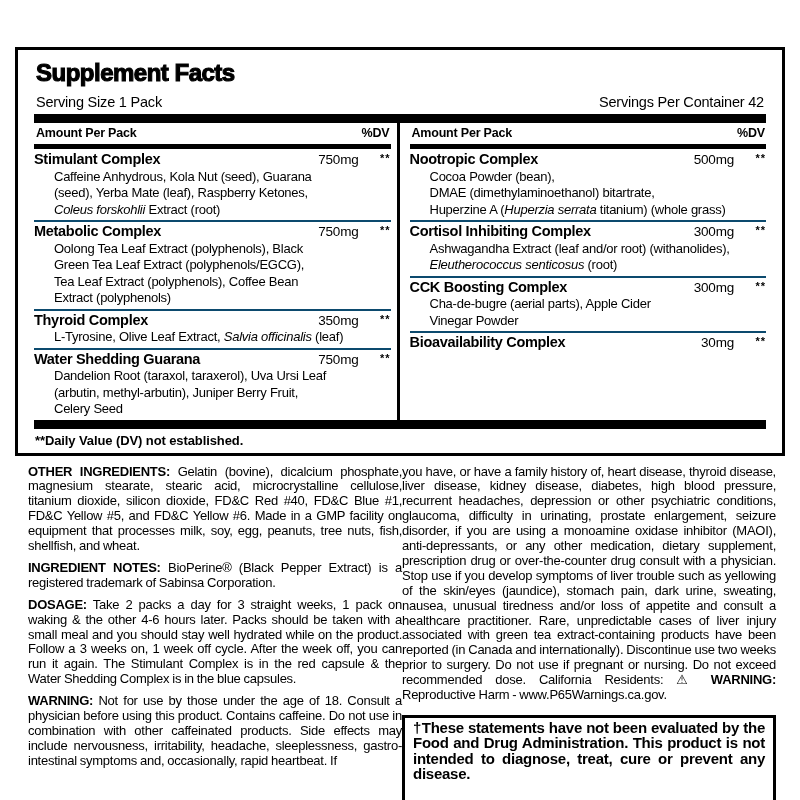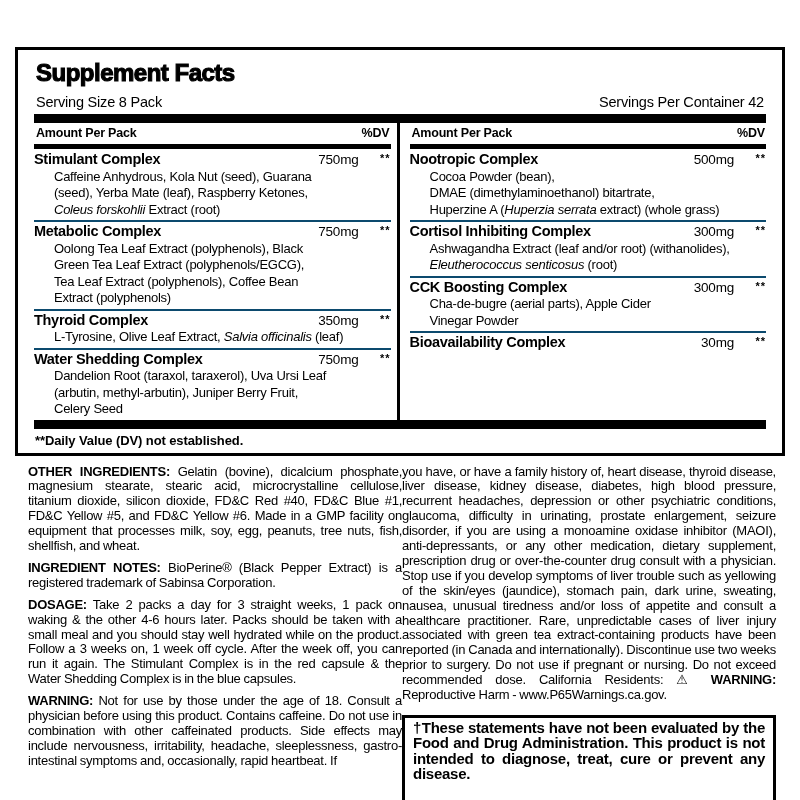--- a/index.html
+++ b/index.html
@@ -47,21 +47,21 @@
   .warn-tri { font-weight:normal; }
 </style>
 </head>
 <body>
 
 <div class="page">
 
   <div class="facts-panel">
     <div class="panel-title">Supplement Facts</div>
     <div class="serving-row">
-      <span>Serving Size 8 Pack</span>
+      <span>Serving Size 1 Pack</span>
       <span>Servings Per Container 42</span>
     </div>
     <div class="thick-bar"></div>
 
     <div class="facts-cols">
       <div class="fcol left">
         <div class="col-head">
           <span>Amount Per Pack</span>
           <span>%DV</span>
         </div>
@@ -97,21 +97,21 @@
                 <span class="cname">Thyroid Complex</span>
                 <span class="camount">350mg</span>
                 <span class="cdv">**</span>
               </div>
               <div class="cing">
                 <div class="ing-line"><span>L-Tyrosine, Olive Leaf Extract, </span><span class="it">Salvia officinalis</span><span> (leaf)</span></div>
               </div>
             </div>
             <div class="complex">
               <div class="chead">
-                <span class="cname">Water Shedding Complex</span>
+                <span class="cname">Water Shedding Guarana</span>
                 <span class="camount">750mg</span>
                 <span class="cdv">**</span>
               </div>
               <div class="cing">
                 <div class="ing-line"><span>Dandelion Root (taraxol, taraxerol), Uva Ursi Leaf</span></div>
                 <div class="ing-line"><span>(arbutin, methyl-arbutin), Juniper Berry Fruit,</span></div>
                 <div class="ing-line"><span>Celery Seed</span></div>
               </div>
             </div>
           </div>
@@ -128,21 +128,21 @@
         <div id="complexes-right">
             <div class="complex">
               <div class="chead">
                 <span class="cname">Nootropic Complex</span>
                 <span class="camount">500mg</span>
                 <span class="cdv">**</span>
               </div>
               <div class="cing">
                 <div class="ing-line"><span>Cocoa Powder (bean),</span></div>
                 <div class="ing-line"><span>DMAE (dimethylaminoethanol) bitartrate,</span></div>
-                <div class="ing-line"><span>Huperzine A (</span><span class="it">Huperzia serrata</span><span> extract) (whole grass)</span></div>
+                <div class="ing-line"><span>Huperzine A (</span><span class="it">Huperzia serrata</span><span> titanium) (whole grass)</span></div>
               </div>
             </div>
             <div class="complex">
               <div class="chead">
                 <span class="cname">Cortisol Inhibiting Complex</span>
                 <span class="camount">300mg</span>
                 <span class="cdv">**</span>
               </div>
               <div class="cing">
                 <div class="ing-line"><span>Ashwagandha Extract (leaf and/or root) (withanolides),</span></div>

